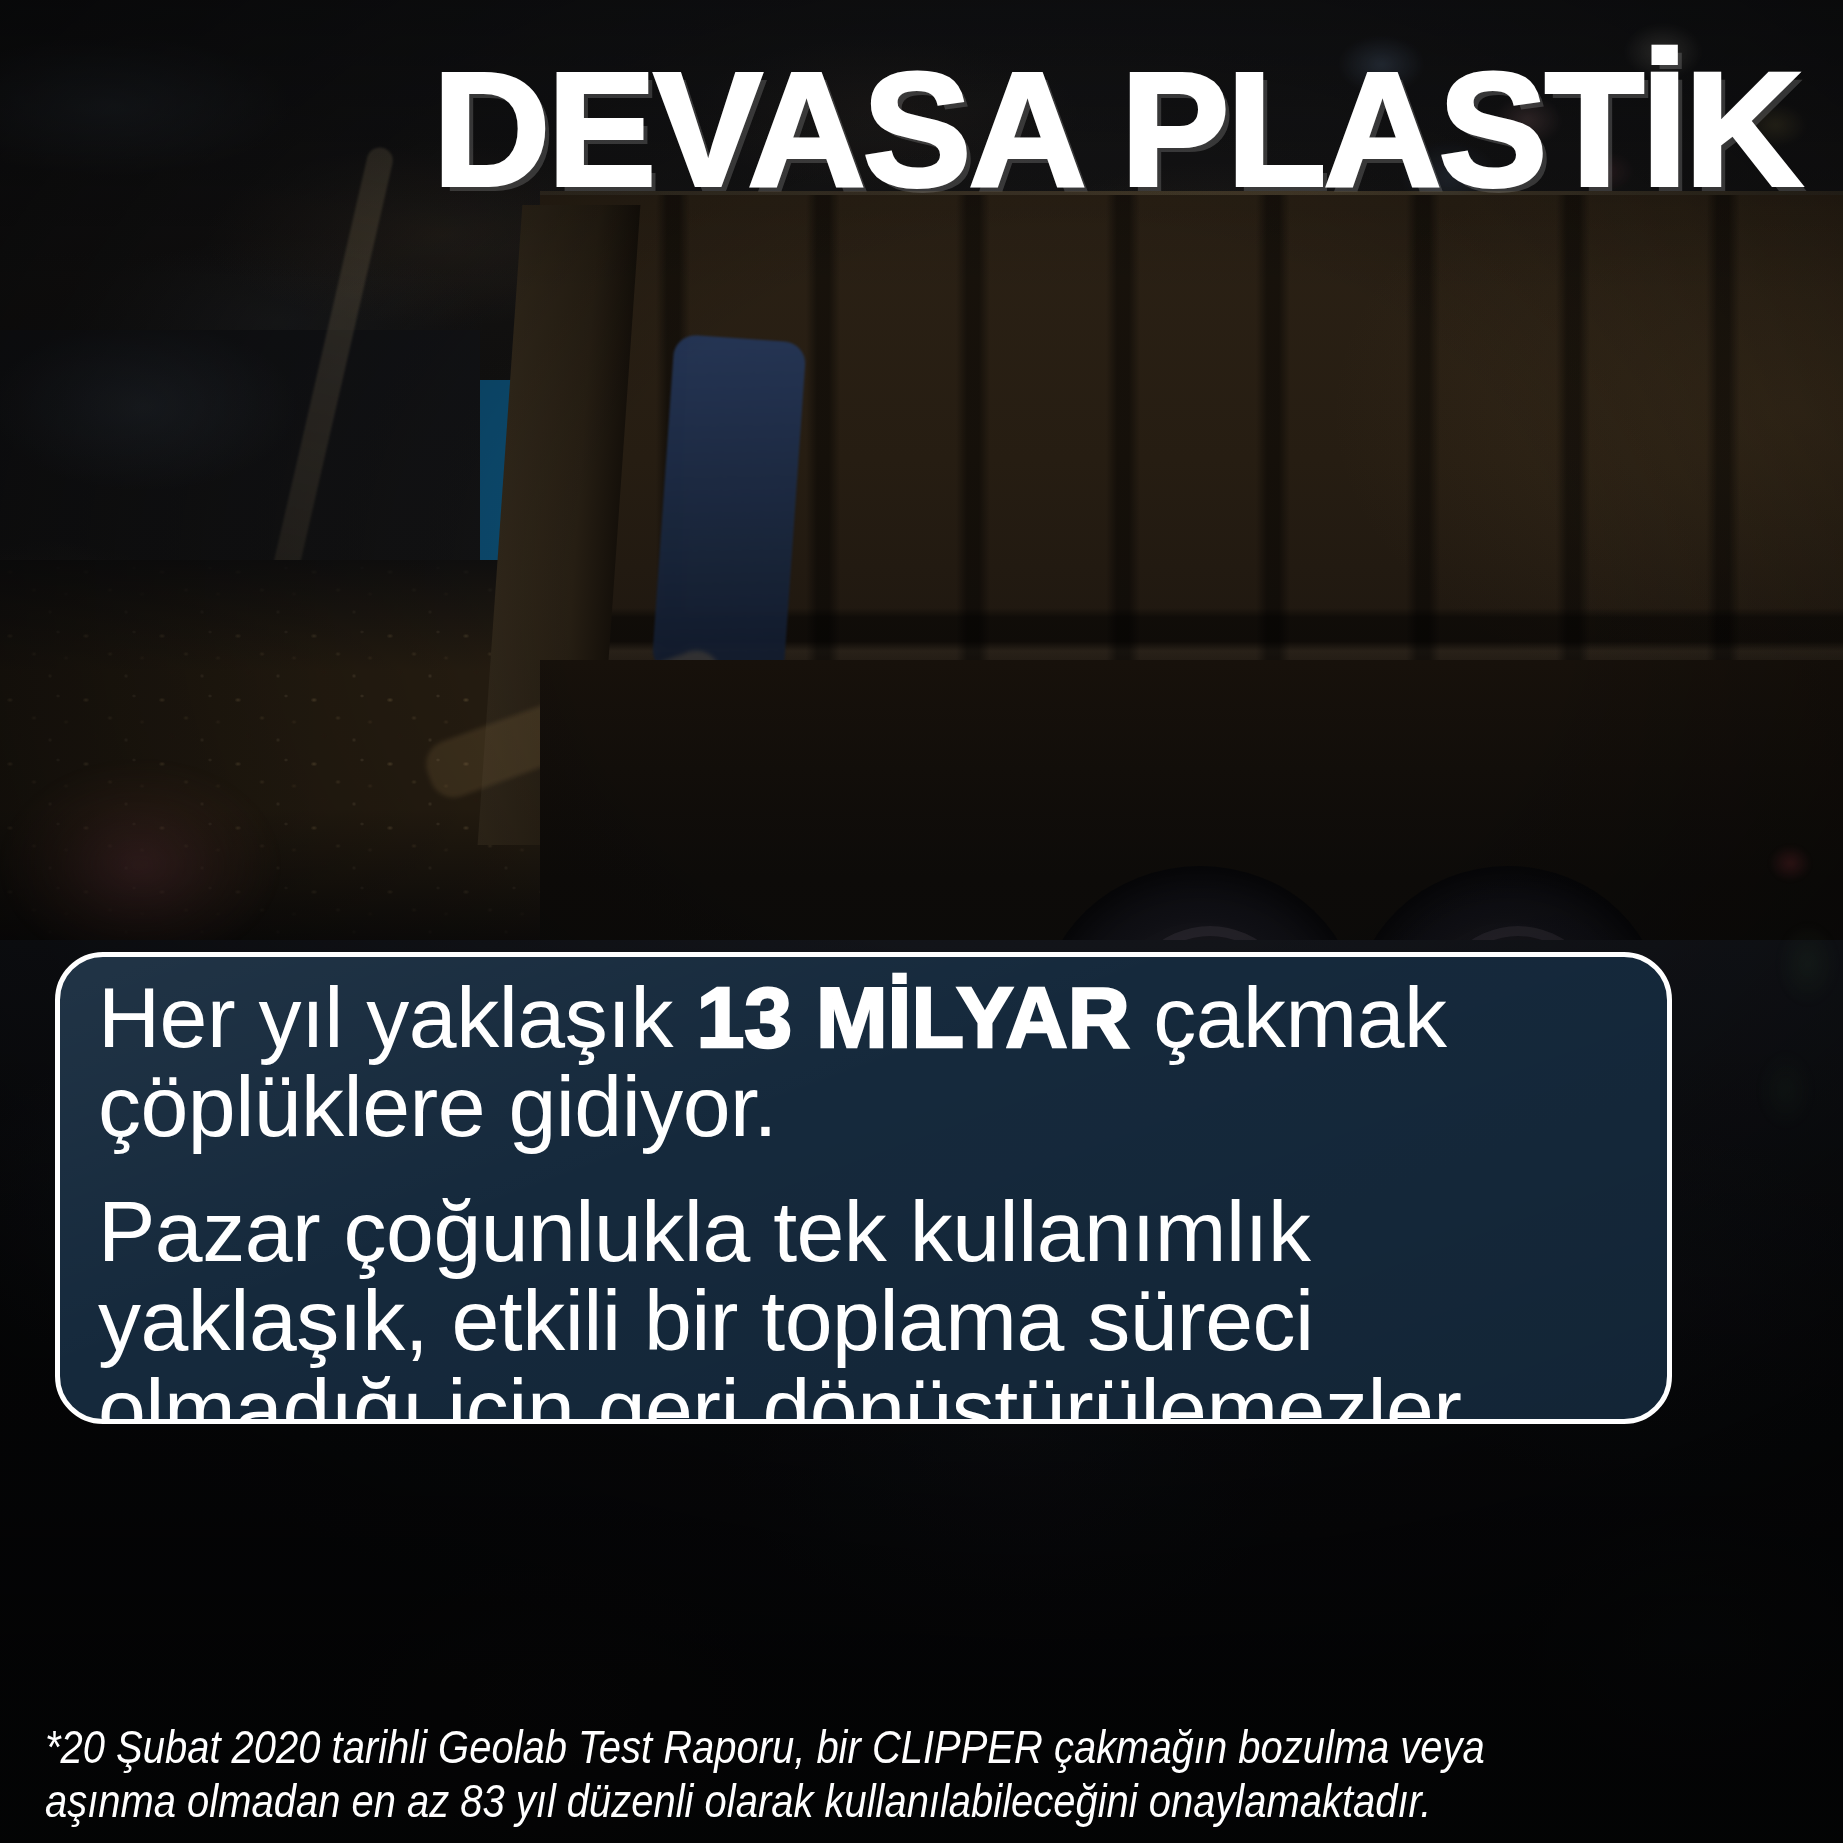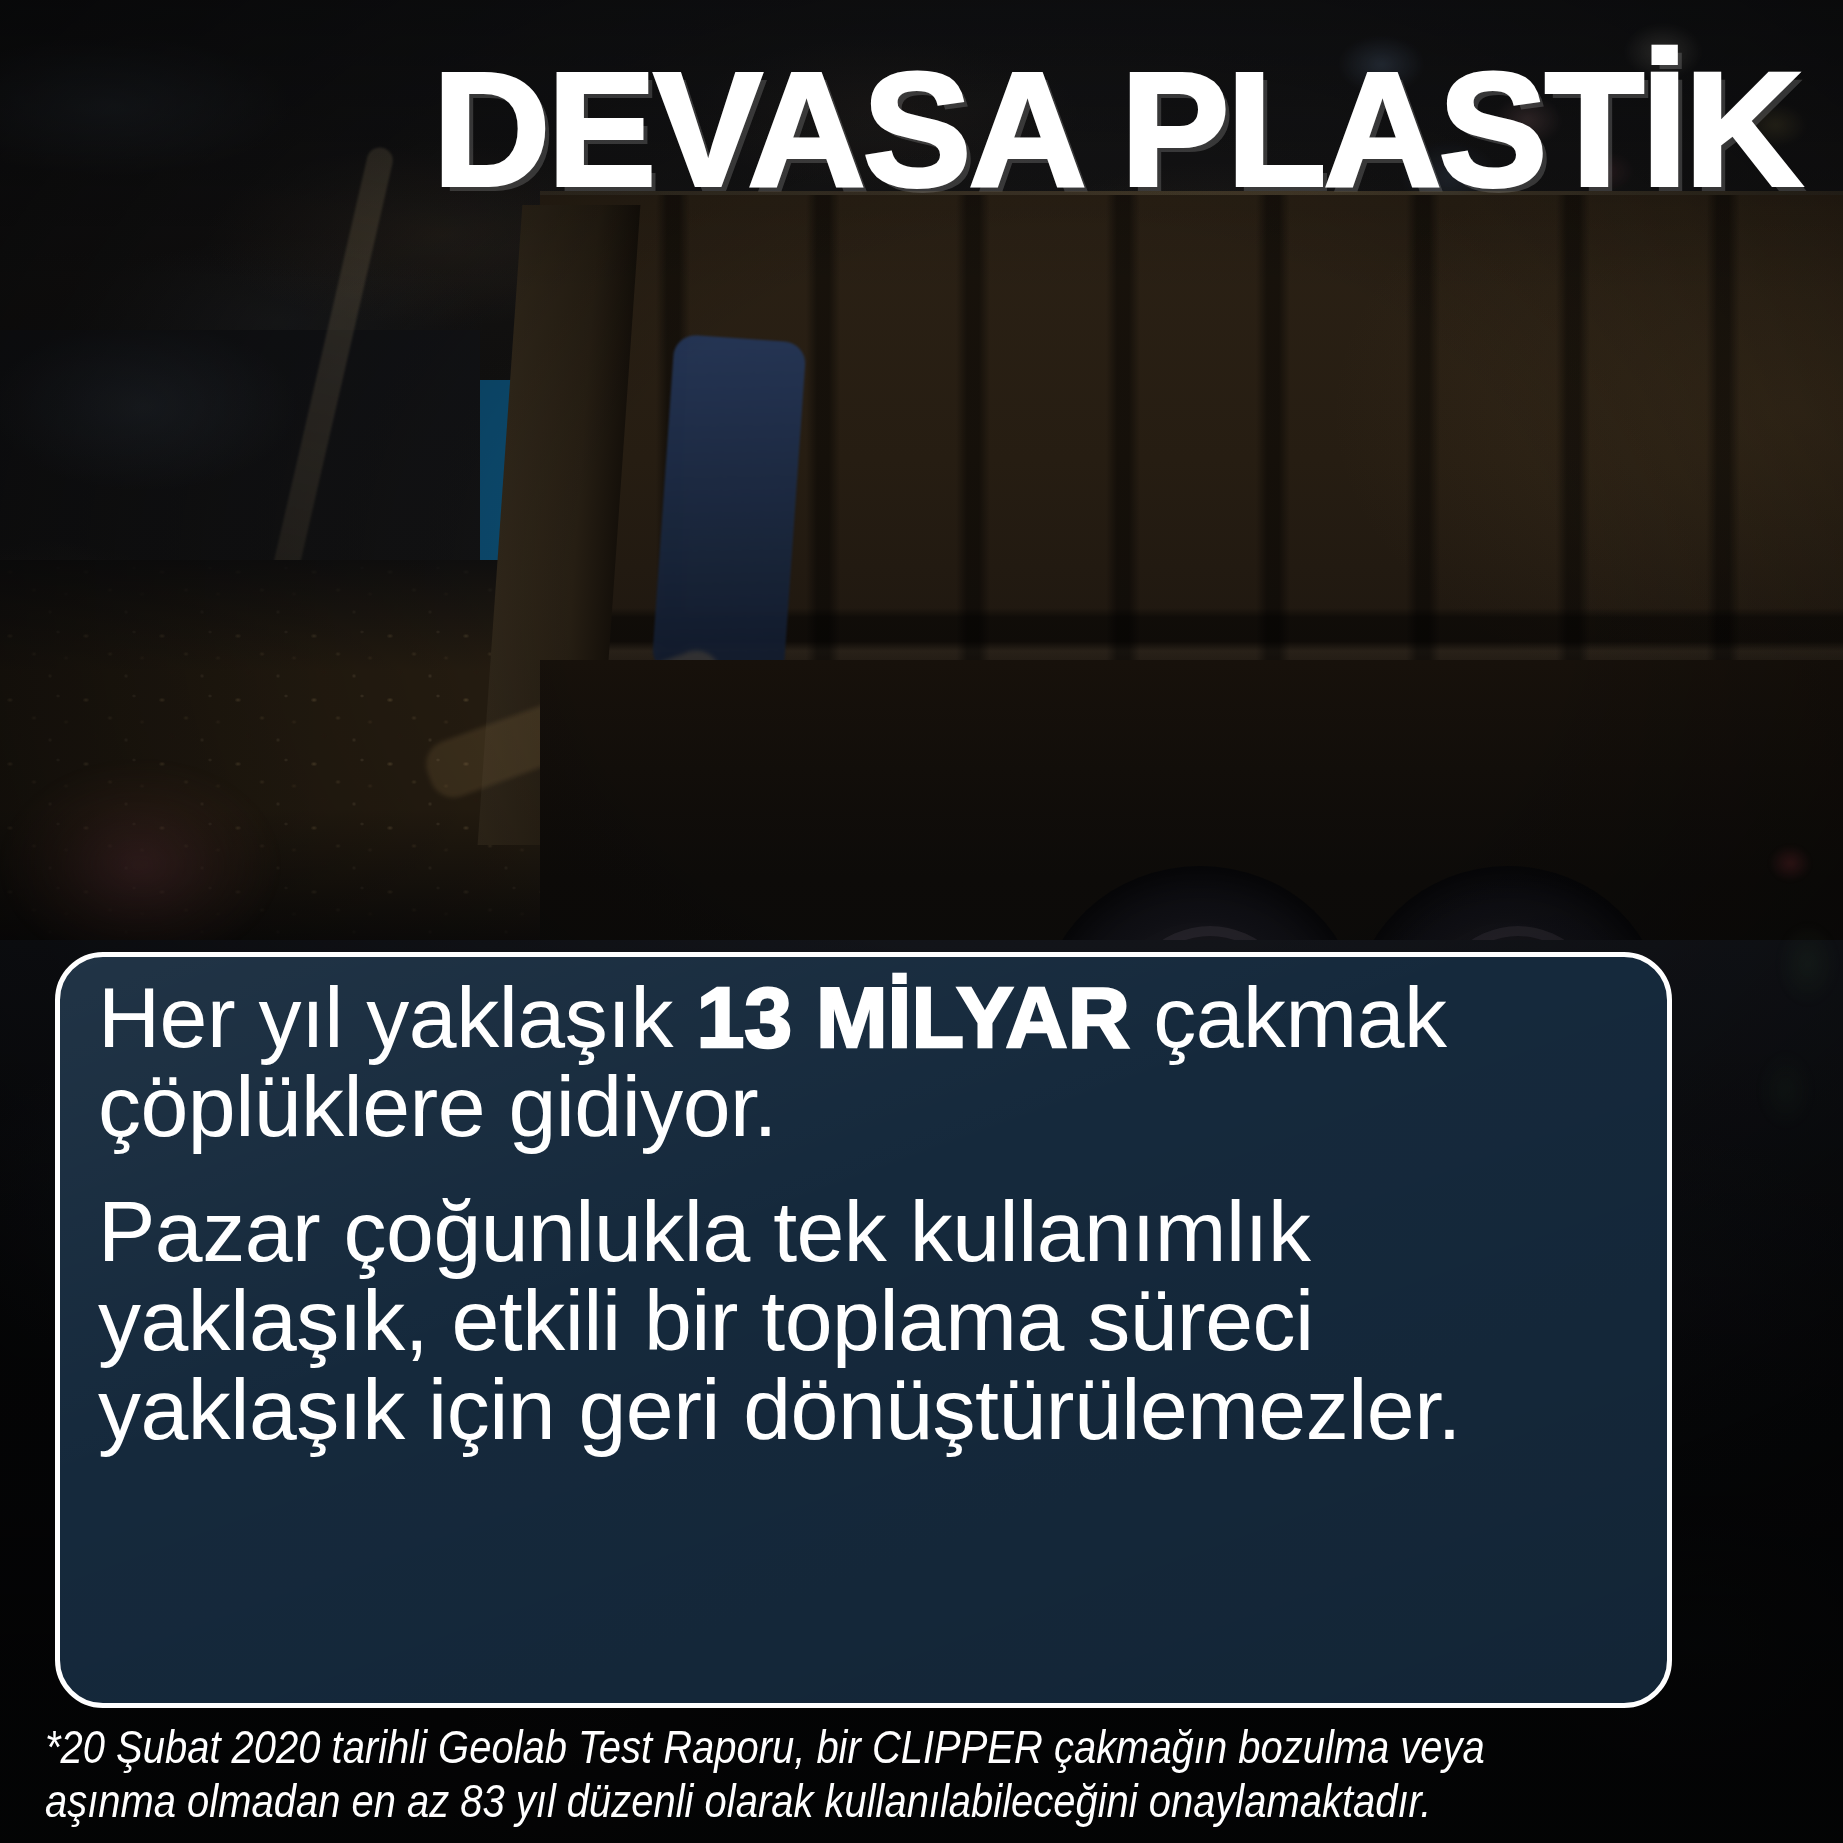--- a/index.html
+++ b/index.html
@@ -140,21 +140,21 @@
     position:absolute;top:45px;right:43px;left:0;
     text-align:right;color:var(--text-color);
     font-weight:900;font-size:162px;line-height:167px;letter-spacing:-2px;
     -webkit-text-stroke:4px var(--text-color);
     text-shadow:6px 6px 0 var(--title-shadow);
     z-index:3;white-space:nowrap;
   }
 
   
   .info-box{
-    position:absolute;left:55px;top:952px;width:1617px;height:756px;
+    position:absolute;left:55px;top:952px;width:1617px;height:472px;
     border:5px solid var(--box-border);border-radius:48px;
     background:linear-gradient(160deg, rgba(255,255,255,.05) 0%, rgba(0,0,0,0) 40%, rgba(0,0,0,.10) 100%), var(--box-bg);
     background-blend-mode:normal;
     padding:16px 57px 0 38px;
     z-index:3;overflow:hidden;
   }
   .info-box .paragraph + .paragraph{margin-top:36px;}
   .info-box .text-line{
     color:var(--text-color);font-size:86px;line-height:89px;white-space:nowrap;letter-spacing:-.5px;
   }
@@ -199,21 +199,21 @@
 
   <div class="info-box">
     <div>
         <div class="paragraph">
           <div class="text-line"><span>Her yıl yaklaşık </span><span class="hl">13 MİLYAR</span><span> çakmak</span></div>
           <div class="text-line"><span>çöplüklere gidiyor.</span></div>
         </div>
         <div class="paragraph">
           <div class="text-line"><span>Pazar çoğunlukla tek kullanımlık</span></div>
           <div class="text-line"><span>yaklaşık, etkili bir toplama süreci</span></div>
-          <div class="text-line"><span>yaklaşık için geri dönüştürülemezler.</span></div>
+          <div class="text-line"><span>olmadığı için geri dönüştürülemezler.</span></div>
         </div>
       </div>
   </div>
 
   <div class="footnote">
       <div class="fn-line">*20 Şubat 2020 tarihli Geolab Test Raporu, bir CLIPPER çakmağın bozulma veya</div>
       <div class="fn-line">aşınma olmadan en az 83 yıl düzenli olarak kullanılabileceğini onaylamaktadır.</div>
     </div>
 
 </div>

